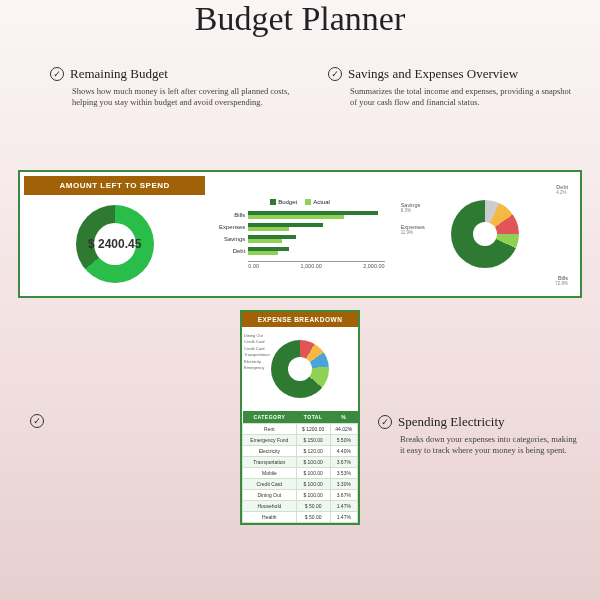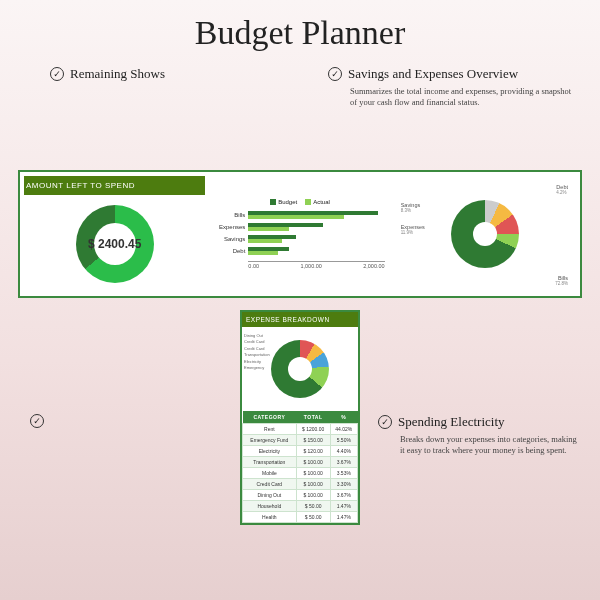--- a/index.html
+++ b/index.html
@@ -8,21 +8,20 @@
     background: linear-gradient(180deg, #fbf5f5 0%, #f2e0e0 60%, #e6cfcf 100%);
     font-family: Georgia, 'Times New Roman', serif;
     color: #222;
     overflow: hidden;
     position: relative;
   }
   .title {
     text-align: center;
     font-size: 34px;
     font-weight: 400;
-    padding-top: 14px;
     padding-bottom: 10px;
   }
   .feature {
     position: absolute;
     width: 250px;
   }
   .feature .hd {
     display: flex;
     align-items: center;
     gap: 6px;
@@ -54,26 +53,27 @@
     display: flex;
     gap: 4px;
     padding: 4px;
   }
   .panel {
     flex: 1;
     display: flex;
     flex-direction: column;
   }
   .phead {
-    background: #4d7c0f;
+    background: #a16207;
     color: #fff;
     font-family: Arial, sans-serif;
     font-size: 8px;
-    font-weight: normal;
+    font-weight: bold;
     letter-spacing: 0.5px;
+    text-align: center;
     padding: 5px 2px;
   }
   .pbody {
     flex: 1;
     position: relative;
     display: flex;
     align-items: center;
     justify-content: center;
   }
   .donut1 {
@@ -226,22 +226,23 @@
   .tbl tr:nth-child(even) td { background: #f0f7f0; }
 </style>
 </head>
 <body>
 
 <div class="title">Budget Planner</div>
 
 <div class="feature" style="left:50px; top:66px;">
   <div class="hd">
     <span class="icon">✓</span>
-    <span>Remaining Shows</span>
-  </div>
+    <span>Remaining Budget</span>
+  </div>
+  <div class="desc">Shows how much money is left after covering all planned costs, helping you stay within budget and avoid overspending.</div>
 </div>
 
 <div class="feature" style="left:328px; top:66px;">
   <div class="hd">
     <span class="icon">✓</span>
     <span>Savings and Expenses Overview</span>
   </div>
   <div class="desc">Summarizes the total income and expenses, providing a snapshot of your cash flow and financial status.</div>
 </div>
 

